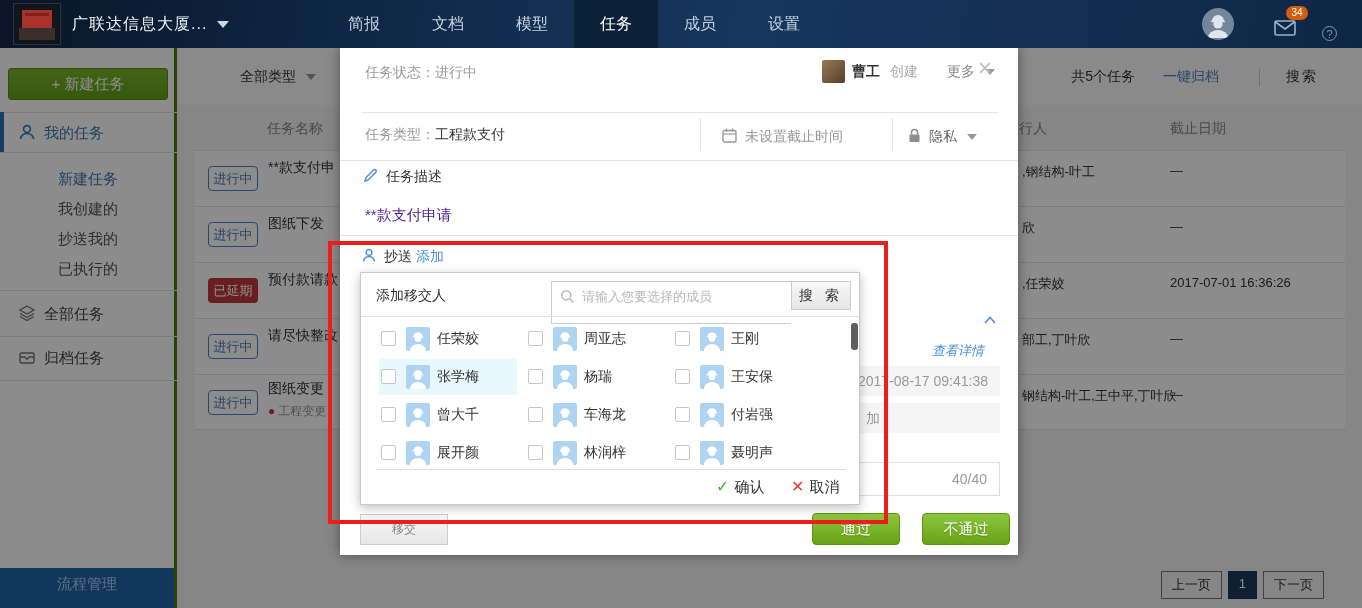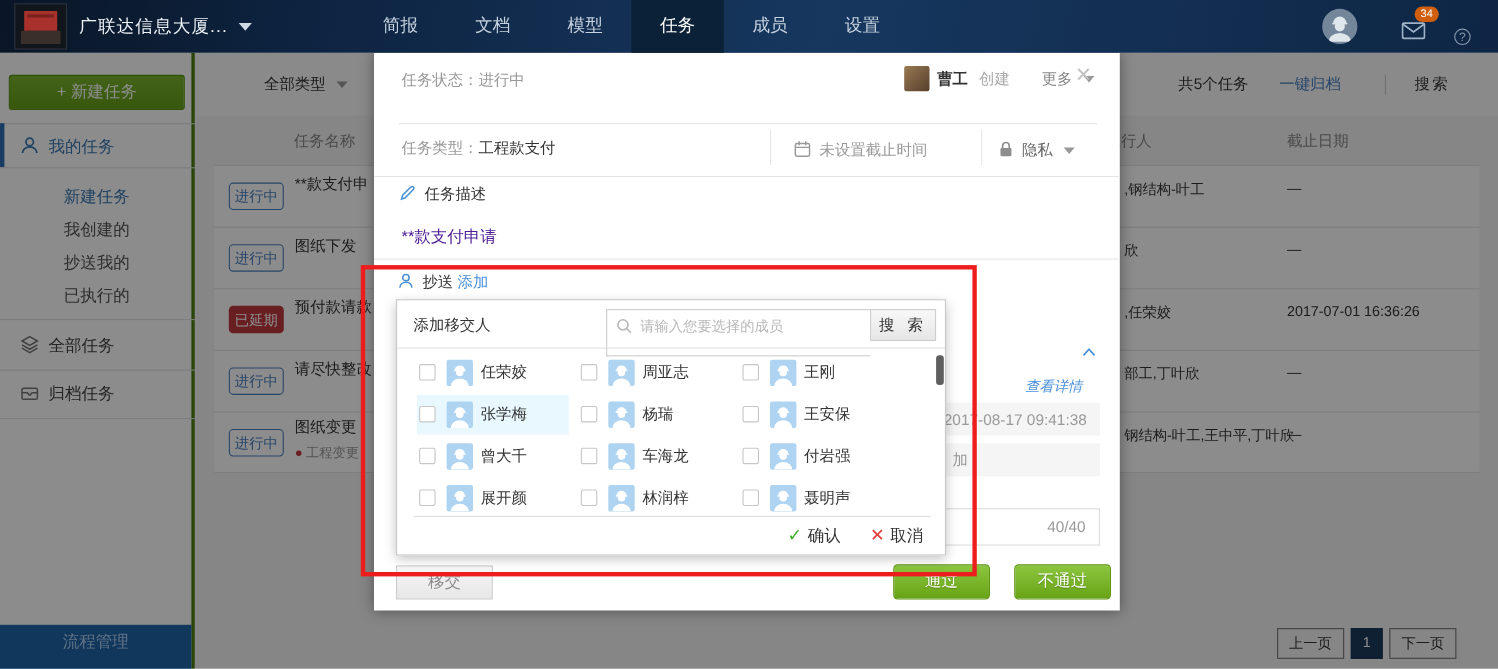--- a/index.html
+++ b/index.html
@@ -84,21 +84,21 @@
   #m-desc-head { position:absolute; left:23px; top:120px; color:#333; font-size:14px; }
   #m-desc-text { position:absolute; left:25px; top:158px; color:#4c1d95; font-size:15px; }
   #m-cc { position:absolute; left:22px; top:200px; font-size:14px; }
   .blue-link { color:#4a90d9; }
   #m-collapse { position:absolute; left:644px; top:268px; width:12px; height:8px; }
   #m-viewdetail { position:absolute; left:592px; top:294px; font-size:13px;font-style:italic; }
   .gbar { position:absolute; left:200px; width:460px; height:30px; background:#f5f5f5; color:#999; font-size:14px; line-height:30px; }
   #gbar1 { top:318px; text-align:right; padding-right:12px; }
   #gbar2 { top:355px; padding-left:326px; }
   #m-counter-box { position:absolute; left:20px; top:414px; width:640px; height:34px; border:1px solid #ddd; background:#fff; color:#999; text-align:right; line-height:32px; padding-right:12px; font-size:14px; }
-  .btn-gray { position:absolute; width:88px; height:31px; background:linear-gradient(#f6f6f6,#e7e7e7); border:1px solid #ccc; border-radius:0; color:#888; text-align:center; line-height:29px; font-size:15px; }
+  .btn-gray { position:absolute; width:88px; height:31px; background:linear-gradient(#f6f6f6,#e7e7e7); border:1px solid #ccc; border-radius:0; color:#888; text-align:center; line-height:29px; font-size:12px; }
   .btn-green { position:absolute; width:88px; height:32px; background:linear-gradient(#8cc63f,#68a315); border:1px solid #5d9412; border-radius:4px; color:#fff; text-align:center; line-height:30px; font-size:15px; text-shadow:0 1px 1px rgba(0,0,0,0.25); }
 
   
   #popup { position:absolute; left:360px; top:272px; width:500px; height:233px; background:#fff; border:1px solid #c9c9c9; box-shadow:0 3px 10px rgba(0,0,0,0.25); z-index:15; }
   #pp-title { position:absolute; left:15px; top:14px; color:#333; font-size:14px; }
   #pp-search-box { position:absolute; left:190px; top:8px; width:240px; height:43px; border:1px solid #ccc; border-right:none; }
   #pp-search-ph { position:absolute; left:30px; top:6px; color:#b8b8b8; font-size:13px; }
   #pp-search-btn { position:absolute; left:430px; top:8px; width:60px; height:29px; background:linear-gradient(#f8f8f8,#e6e6e6); border:1px solid #ccc; color:#333; text-align:center; line-height:27px; font-size:14px; letter-spacing:4px; }
   #pp-head-sep { position:absolute; left:0; top:43px; width:498px; border-top:1px solid #e2e2e2; }
   #pp-grid { position:absolute; left:18px; top:48px; width:462px; }

